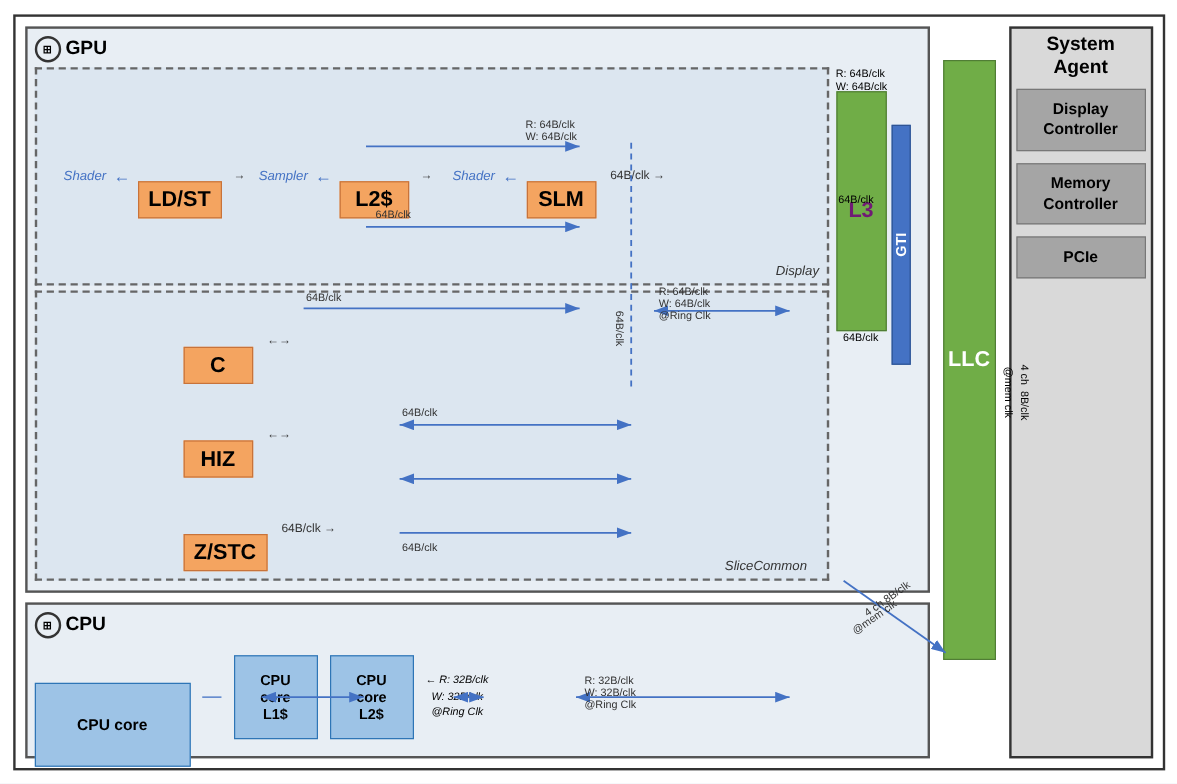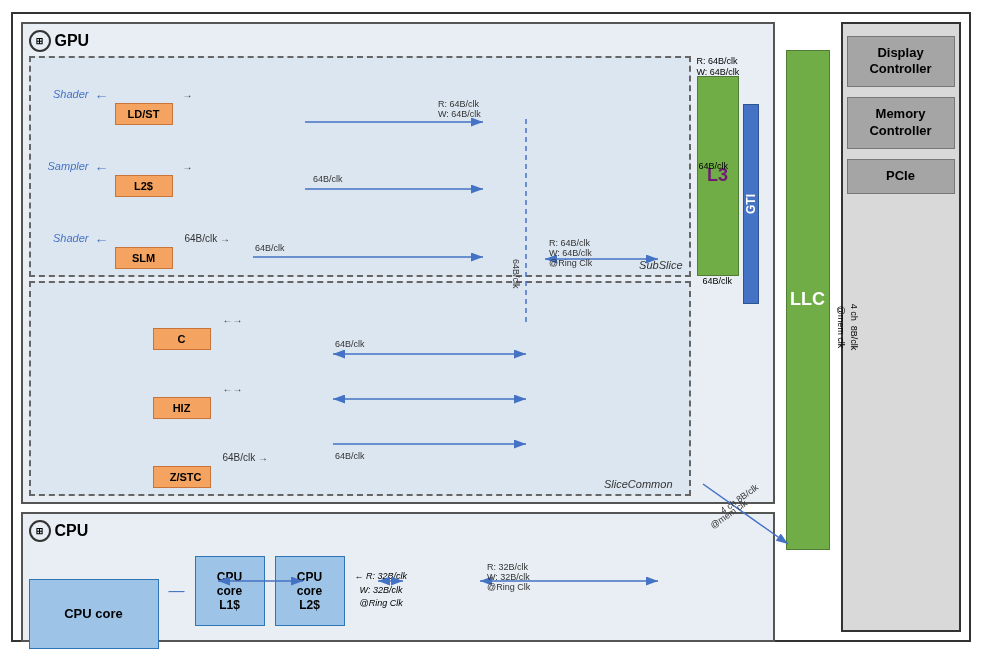--- a/index.html
+++ b/index.html
@@ -80,22 +80,22 @@
     .subslice-label {
       position: absolute;
       bottom: 4px;
       right: 6px;
       font-style: italic;
       font-size: 11px;
       color: #333;
     }
     .subslice-inner {
       display: flex;
-      flex-direction: column;
-      gap: 11px;
+      flex-direction: row;
+      gap: 0;
       height: 100%;
     }
     .shader-row {
       display: flex;
       align-items: center;
       gap: 6px;
     }
     .shader-label {
       font-style: italic;
       color: #4472c4;
@@ -105,21 +105,21 @@
     }
     .arrow-left {
       color: #4472c4;
       font-size: 14px;
     }
     .orange-box {
       background: #f4a460;
       border: 1.5px solid #c8733a;
       padding: 4px 8px;
       font-weight: bold;
-      font-size: 11px;
+      font-size: 18px;
       min-width: 58px;
       text-align: center;
       margin-top: 39px;
     }
     
     .slicecommon-box {
       border: 2px dashed #666;
       background: #dce6f0;
       padding: 6px;
       position: relative;
@@ -321,21 +321,21 @@
                 <span style="font-size:10px;color:#333;margin-left:4px;">→</span>
               </div>
 
               <div class="shader-row">
                 <span class="shader-label">Shader</span>
                 <span class="arrow-left">←</span>
                 <div class="orange-box">SLM</div>
                 <span style="font-size:10px;color:#333;margin-left:6px;">64B/clk →</span>
               </div>
             </div>
-            <span class="subslice-label">SubSlice</span>
+            <span class="subslice-label">Display</span>
           </div>
 
           <div class="slicecommon-box">
             <div class="slicecommon-inner">
 
               <div class="shader-row">
                 <span class="shader-label"></span>
                 <div class="orange-box" style="margin-left:58px;">C</div>
                 <span style="font-size:10px;color:#333;margin-left:6px;">←→</span>
               </div>
@@ -401,20 +401,23 @@
 
   <div class="middle-area">
     <div class="llc-box">LLC</div>
     <div style="position:absolute;right:-38px;top:50%;transform:translateY(-50%) rotate(90deg);font-size:9px;line-height:1.4;text-align:center;white-space:nowrap;">
       4 ch&nbsp; 8B/clk<br>@mem clk
     </div>
   </div>
 
   <div class="right-side">
     <div class="system-agent-box">
+      <div class="system-agent-title">
+        <span>System<br>Agent</span>
+      </div>
       <div class="sa-components">
         <div class="sa-comp-box">
           <span>Display
 Controller</span>
         </div>
         <div class="sa-comp-box">
           <span>Memory
 Controller</span>
         </div>
         <div class="sa-comp-box">

